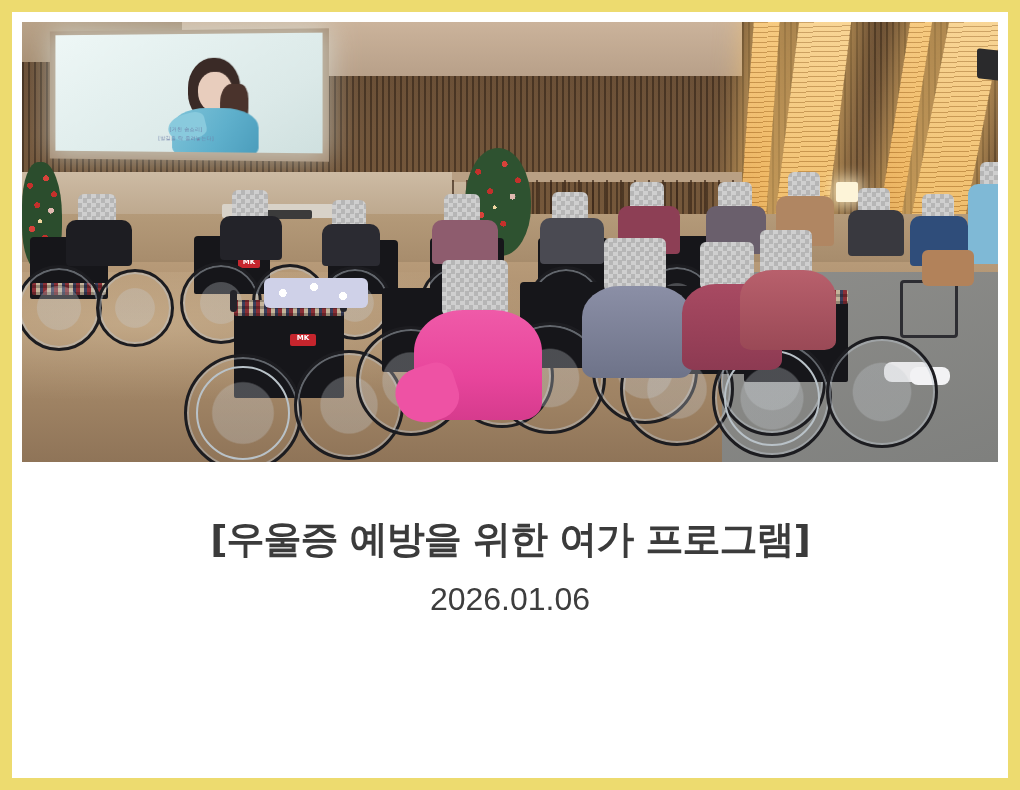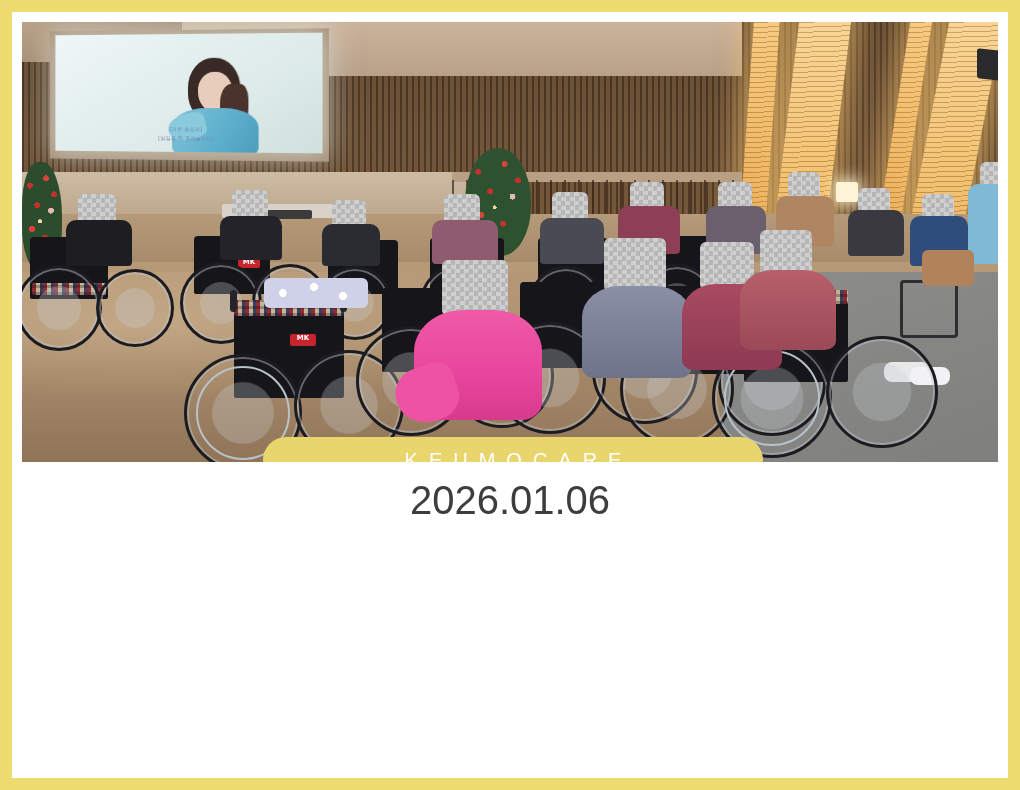--- a/index.html
+++ b/index.html
@@ -256,21 +256,21 @@
     font-family: "DejaVu Sans", sans-serif;
   }
   #title {
     margin-top: 14px;
     font-size: 76px; font-weight: 700; color: #e9d56a;
     letter-spacing: 1px;
     font-family: "DejaVu Sans", sans-serif;
   }
   #date {
     margin-top: 16px;
-    font-size: 40px; color: #3d3d3d; font-weight: 400;
+    font-size: 32px; color: #3d3d3d; font-weight: 400;
     font-family: "Liberation Sans", sans-serif;
   }
 </style>
 </head>
 <body>
 
 <div id="card">
   <div id="card-inner">
 
     <div id="photo">
@@ -485,23 +485,21 @@
                   border-radius:34% 34% 12% 12%;"></div>
       </div>
 
       <div class="person" style="left:716px; top:208px;">
         <div class="head" style="left:22px; top:0; width:52px; height:46px;"></div>
         <div class="torso" style="left:2px; top:40px; width:96px; height:80px;
                   background:linear-gradient(180deg,#b8606c 0%,#9a4956 100%);
                   border-radius:34% 34% 12% 12%;"></div>
       </div>
 
-      <div id="brand-pill">
-        <span>KEUMOCARE</span>
-      </div>
     </div>
 
     <div id="caption">
+      <div id="subtitle">[우울증 예방을 위한 여가 프로그램]</div>
       <div id="date">2026.01.06</div>
     </div>
 
   </div>
 </div>
 
 </body></html>

